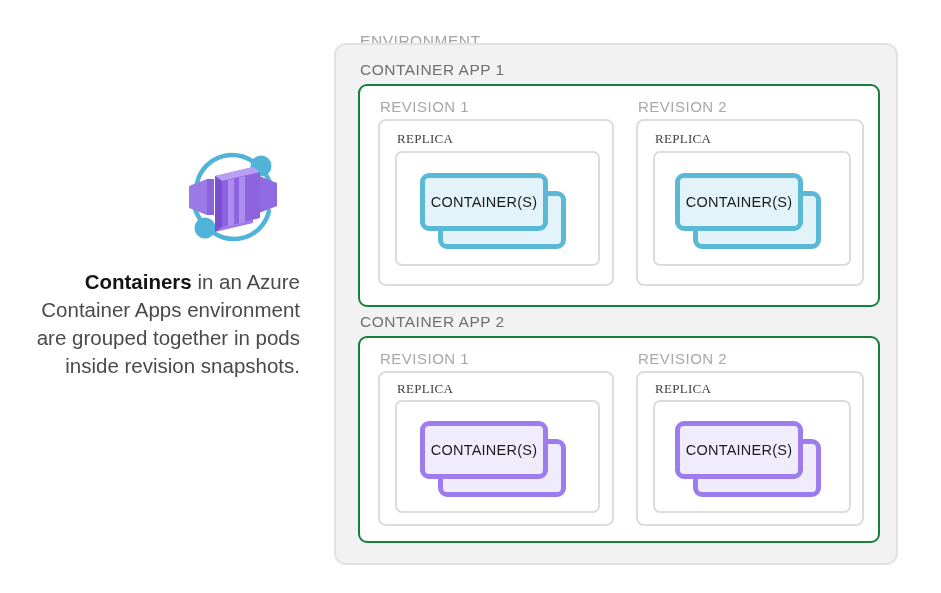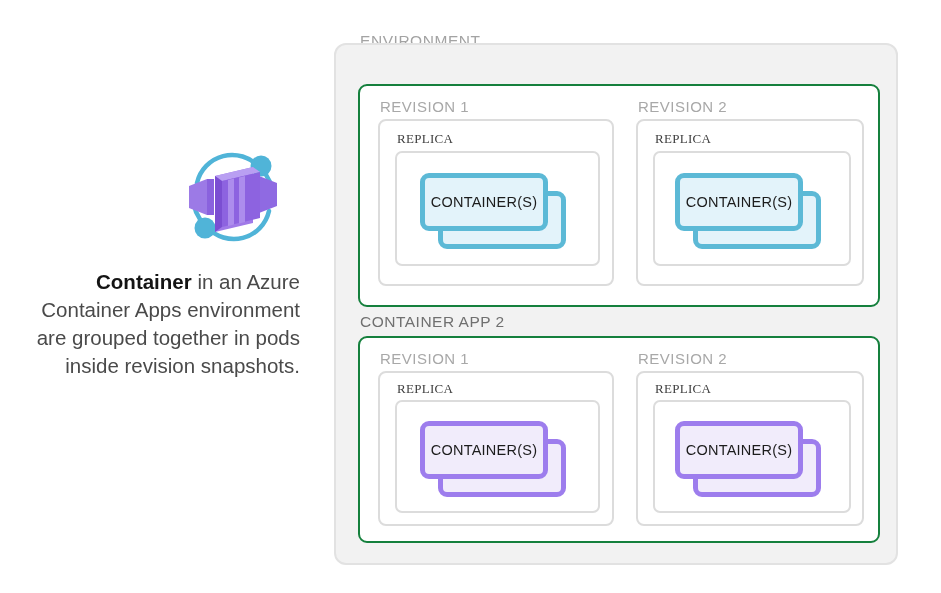--- a/index.html
+++ b/index.html
@@ -191,28 +191,29 @@
         <polygon points="41,36 79,27 79,73 41,82" fill="#8d63e0"></polygon>
         <polygon points="34,31 41,36 41,82 34,87" fill="#7b4ed2"></polygon>
 
         <polygon points="47,35 53,33.6 53,79.6 47,81" fill="#b394ee" opacity="0.85"></polygon>
         <polygon points="58,32.4 64,31 64,77 58,78.4" fill="#b394ee" opacity="0.85"></polygon>
       </g>
     </svg>
   </div>
 
   <div id="caption">
-    <span class="bold">Container</span><span> in an Azure Container Apps environment are grouped together in pods inside revision snapshots.</span>
+    <span class="bold">Containers</span><span> in an Azure Container Apps environment are grouped together in pods inside revision snapshots.</span>
   </div>
 </div>
 
 <div id="environment-label">ENVIRONMENT</div>
 
 <div id="environment">
 
+  <div class="app-label" style="left:24px; top:16px;">CONTAINER APP 1</div>
   <div class="app-box" style="left:22px; top:39px; width:522px; height:223px;">
 
     <div class="rev-label" style="left:20px; top:12px;">REVISION 1</div>
     <div class="rev-box" style="left:18px; top:33px; width:236px; height:167px;">
       <div class="replica-label" style="left:17px; top:10px;">REPLICA</div>
       <div class="replica-box" style="left:15px; top:30px; width:205px; height:115px;">
         <div class="stack cyan" style="left:23px; top:20px; width:146px; height:76px;">
           <div class="card card-back" style="width:128px; height:58px;"></div>
           <div class="card card-front" style="width:128px; height:58px;">
             <span class="card-text">CONTAINER(S)</span>

